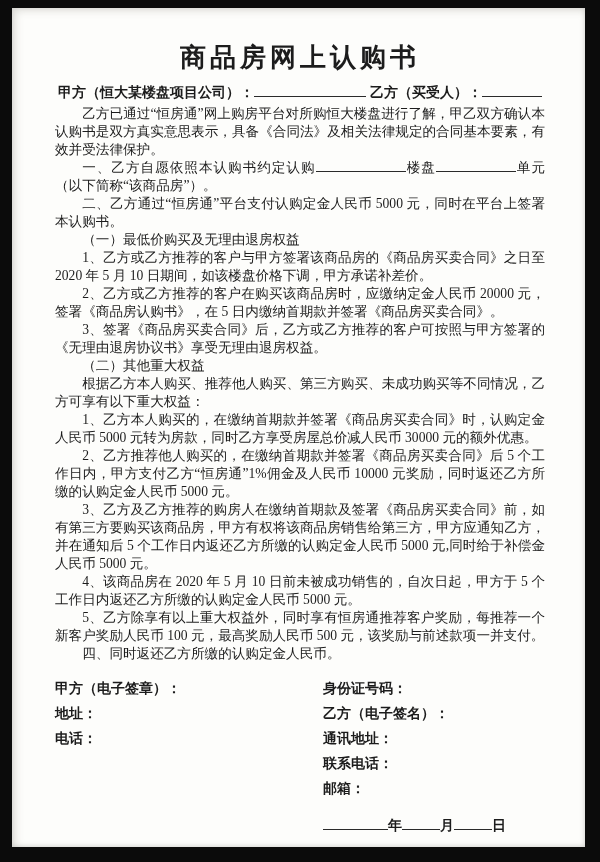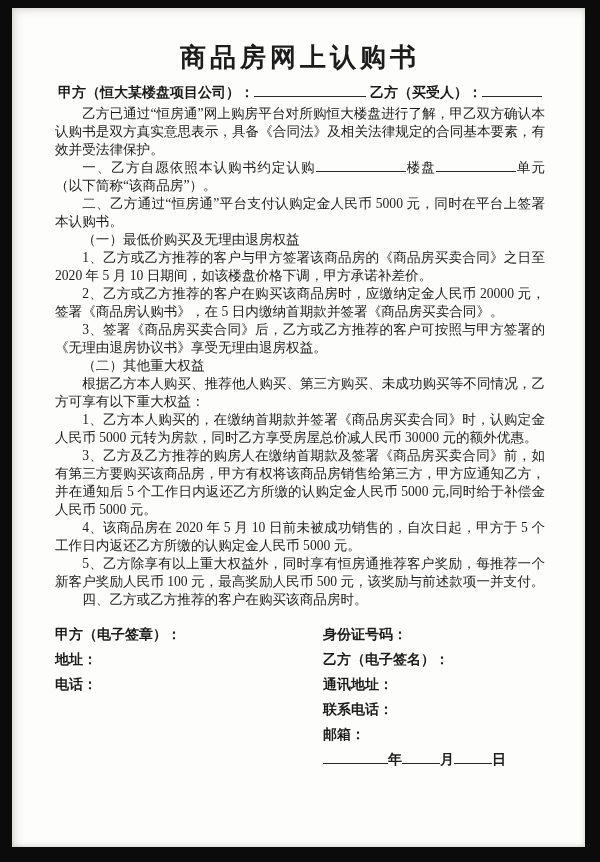--- a/index.html
+++ b/index.html
@@ -65,44 +65,45 @@
     display:flex;
     margin-top:13px;
     font-family:Liberation Serif, serif;
     font-weight:bold;
     font-size:14px;
     line-height:25px;
   }
   .sig-col{width:268px;}
   .sig-col.right{flex:1;}
   .sig-row{white-space:nowrap;}
-  .sig-row.date-row{margin-top:0;}
+  .sig-row.date-row{margin-top:12px;}
 </style>
 </head>
 <body>
 
 <div class="frame">
   <div class="page">
     <h1 class="title">商品房网上认购书</h1>
     <div class="body-text" id="paragraphs">
         <p class="para party"><span>甲方（恒大某楼盘项目公司）：</span><span class="blank" style="width: 112px;"></span><span> 乙方（买受人）：</span><span class="blank" style="width: 60px;"></span></p>
         <p class="para indent"><span>乙方已通过“恒房通”网上购房平台对所购恒大楼盘进行了解，甲乙双方确认本认购书是双方真实意思表示，具备《合同法》及相关法律规定的合同基本要素，有效并受法律保护。</span></p>
         <p class="para indent"><span>一、乙方自愿依照本认购书约定认购</span><span class="blank" style="width: 90px;"></span><span>楼盘</span><span class="blank" style="width: 80px;"></span><span>单元（以下简称“该商品房”）。</span></p>
         <p class="para indent"><span>二、乙方通过“恒房通”平台支付认购定金人民币 5000 元，同时在平台上签署本认购书。</span></p>
         <p class="para indent"><span>（一）最低价购买及无理由退房权益</span></p>
         <p class="para indent"><span>1、乙方或乙方推荐的客户与甲方签署该商品房的《商品房买卖合同》之日至 2020 年 5 月 10 日期间，如该楼盘价格下调，甲方承诺补差价。</span></p>
         <p class="para indent"><span>2、乙方或乙方推荐的客户在购买该商品房时，应缴纳定金人民币 20000 元，签署《商品房认购书》，在 5 日内缴纳首期款并签署《商品房买卖合同》。</span></p>
         <p class="para indent"><span>3、签署《商品房买卖合同》后，乙方或乙方推荐的客户可按照与甲方签署的《无理由退房协议书》享受无理由退房权益。</span></p>
         <p class="para indent"><span>（二）其他重大权益</span></p>
         <p class="para indent"><span>根据乙方本人购买、推荐他人购买、第三方购买、未成功购买等不同情况，乙方可享有以下重大权益：</span></p>
         <p class="para indent"><span>1、乙方本人购买的，在缴纳首期款并签署《商品房买卖合同》时，认购定金人民币 5000 元转为房款，同时乙方享受房屋总价减人民币 30000 元的额外优惠。</span></p>
+        <p class="para indent"><span>2、乙方推荐他人购买的，在缴纳首期款并签署《商品房买卖合同》后 5 个工作日内，甲方支付乙方“恒房通”1%佣金及人民币 10000 元奖励，同时返还乙方所缴的认购定金人民币 5000 元。</span></p>
         <p class="para indent"><span>3、乙方及乙方推荐的购房人在缴纳首期款及签署《商品房买卖合同》前，如有第三方要购买该商品房，甲方有权将该商品房销售给第三方，甲方应通知乙方，并在通知后 5 个工作日内返还乙方所缴的认购定金人民币 5000 元,同时给于补偿金人民币 5000 元。</span></p>
         <p class="para indent"><span>4、该商品房在 2020 年 5 月 10 日前未被成功销售的，自次日起，甲方于 5 个工作日内返还乙方所缴的认购定金人民币 5000 元。</span></p>
         <p class="para indent"><span>5、乙方除享有以上重大权益外，同时享有恒房通推荐客户奖励，每推荐一个新客户奖励人民币 100 元，最高奖励人民币 500 元，该奖励与前述款项一并支付。</span></p>
-        <p class="para indent"><span>四、乙方或乙方推荐的客户在购买该商品房时。</span></p>
+        <p class="para indent"><span>四、同时返还乙方所缴的认购定金人民币。</span></p>
       </div>
     <div class="signature">
       <div class="sig-col left" id="sig-left">
           <div class="sig-row">甲方（电子签章）：</div>
           <div class="sig-row">地址：</div>
           <div class="sig-row">电话：</div>
         </div>
       <div class="sig-col right" id="sig-right">
           <div class="sig-row">身份证号码：</div>
           <div class="sig-row">乙方（电子签名）：</div>

